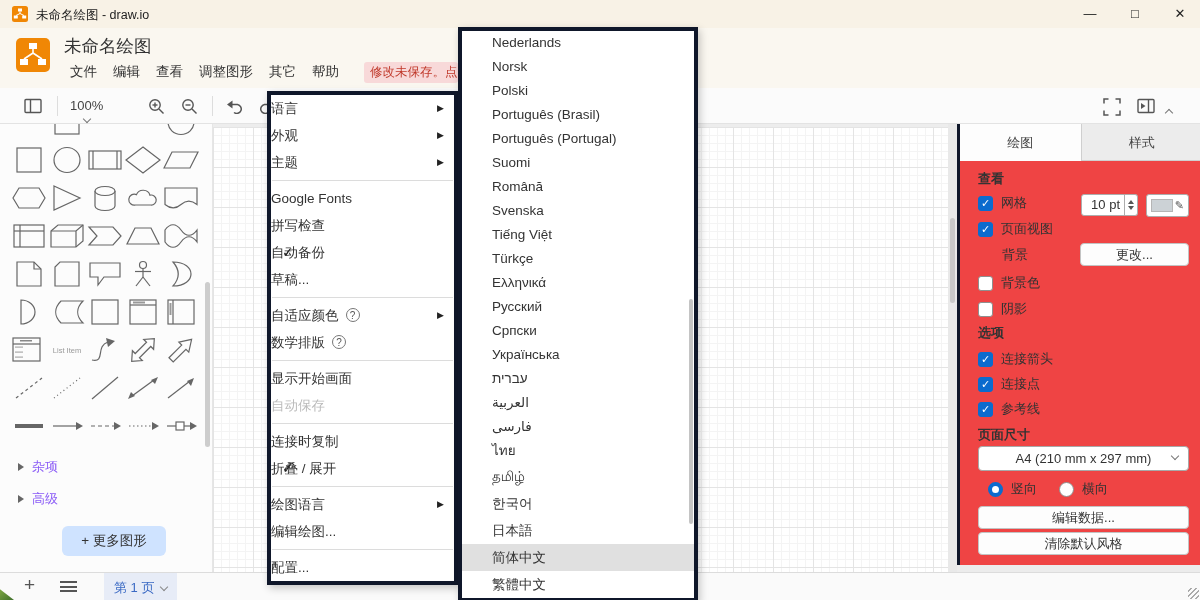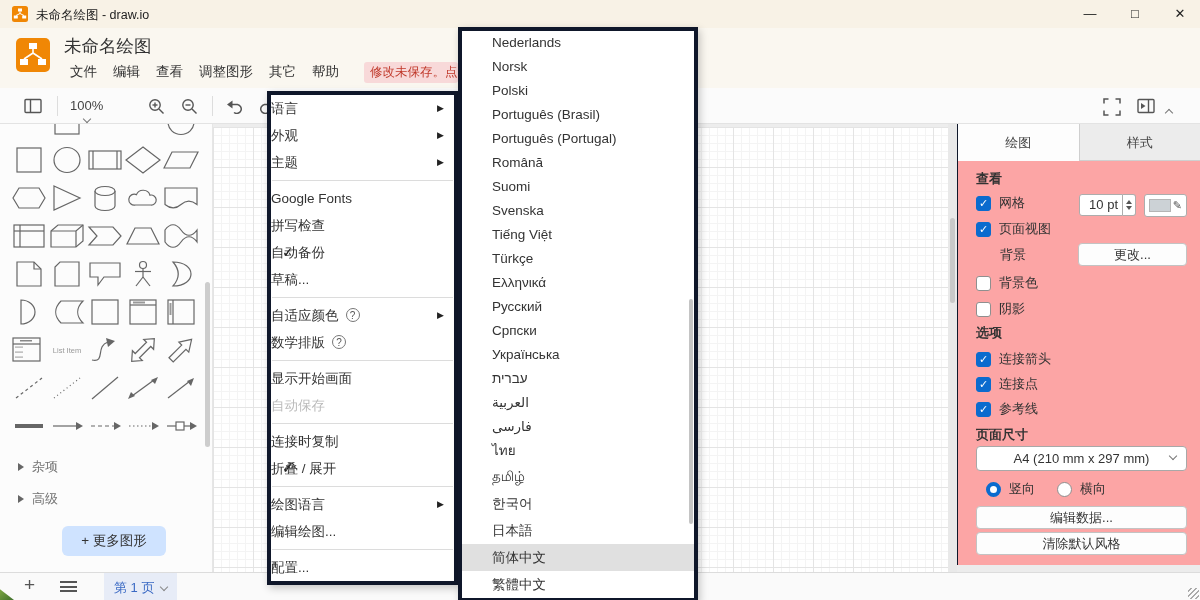--- a/index.html
+++ b/index.html
@@ -33,43 +33,43 @@
   .chev.up { transform:rotate(-135deg); margin-top:4px; }
 
   
   .sidebar { position:absolute; left:0; top:124px; width:213px; height:448px; background:#fcfcfc;
              border-right:1px solid #e6e6e6; overflow:hidden; }
   .shapes { position:absolute; left:10px; top:-17px; width:190px; display:grid;
             grid-template-columns:repeat(5,1fr); row-gap:8px; }
   .scell { height:30px; display:flex; align-items:center; justify-content:center; }
   .scell svg { stroke:#666; fill:#fcfcfc; stroke-width:1.2; }
   .scell .txt { font-size:7.5px; color:#999; }
-  .side-section { position:absolute; left:18px; font-size:13px; color:#737373; display:flex; align-items:center; gap:8px; }
+  .side-section { position:absolute; left:18px; font-size:13px; color:#8b5cf6; display:flex; align-items:center; gap:8px; }
   .tri { width:0; height:0; border-left:6px solid #666; border-top:4px solid transparent; border-bottom:4px solid transparent; }
   .more-shapes { position:absolute; left:62px; top:402px; width:104px; height:30px; background:#cfe3ff;
                  border:none; border-radius:6px; font-size:13.5px; color:#333; line-height:30px; text-align:center; }
   .side-scroll { position:absolute; right:2px; top:158px; width:5px; height:165px; background:#cdcdcd; border-radius:3px; }
 
   
   .canvas { position:absolute; left:213px; top:124px; width:744px; height:448px; background:#fff; }
   .gridpage { position:absolute; left:0; top:3px; width:735px; height:445px; background-color:#fff;
     background-image:
       linear-gradient(to right,#e4e4e4 1px,transparent 1px),
       linear-gradient(to bottom,#e4e4e4 1px,transparent 1px),
       linear-gradient(to right,#f4f4f4 1px,transparent 1px),
       linear-gradient(to bottom,#f4f4f4 1px,transparent 1px);
     background-size:40px 40px,40px 40px,8px 8px,8px 8px; }
   .offpage { position:absolute; right:0; top:0; width:9px; height:448px; background:#e9e9e9; }
   .vscroll { position:absolute; right:2px; top:94px; width:5px; height:85px; background:#c9c9c9; border-radius:3px; }
   .canvas-topstrip { position:absolute; left:0; top:0; width:735px; height:3px; background:#ededed; }
 
   
   .rbg { position:absolute; left:957px; top:124px; width:243px; height:448px; background:#ececec; }
-  .rpanel { position:absolute; left:957px; top:124px; width:243px; height:441px; background:#fca5a5;
-            border-left:1px solid #0f172a; font-size:13px; }
+  .rpanel { position:absolute; left:957px; top:124px; width:243px; height:441px; background:#ef4444;
+            border-left:3px solid #0f172a; font-size:13px; }
   .rtabs { position:absolute; left:0; top:0; width:242px; height:37px; display:flex; background:#ececec; }
   .rtab { flex:1; text-align:center; line-height:37px; color:#444; border-bottom:1px solid #cfcfcf; background:#ececec; }
   .rtab.active { background:#fdfdfd; border-bottom:none; border-right:1px solid #cfcfcf; }
   .sect { position:absolute; left:18px; font-weight:bold; color:#333; }
   .prow { position:absolute; left:18px; display:flex; align-items:center; gap:8px; color:#333; }
   .cb { width:15px; height:15px; border-radius:3px; border:1px solid #8f8f8f; background:#fff;
         font-size:11px; line-height:13px; text-align:center; color:#fff; }
   .cb.on { background:#0b6bce; border-color:#0b6bce; }
   .numwrap { position:absolute; left:121px; display:flex; }
   .numinput { width:44px; height:22px; border:1px solid #adadad; border-radius:3px 0 0 3px; background:#fff;
@@ -591,22 +591,22 @@
     <div class="msep"></div>
     <div class="mitem"><span>配置...</span></div>
   </div>
 
 <div class="menu" id="langMenu">
     <div class="litem">Nederlands</div>
     <div class="litem">Norsk</div>
     <div class="litem">Polski</div>
     <div class="litem">Português (Brasil)</div>
     <div class="litem">Português (Portugal)</div>
+    <div class="litem">Suomi</div>
     <div class="litem">Română</div>
-    <div class="litem">Suomi</div>
     <div class="litem">Svenska</div>
     <div class="litem">Tiếng Việt</div>
     <div class="litem">Türkçe</div>
     <div class="litem">Ελληνικά</div>
     <div class="litem">Русский</div>
     <div class="litem">Српски</div>
     <div class="litem">Українська</div>
     <div class="litem">עברית</div>
     <div class="litem">العربية</div>
     <div class="litem">فارسی</div>

